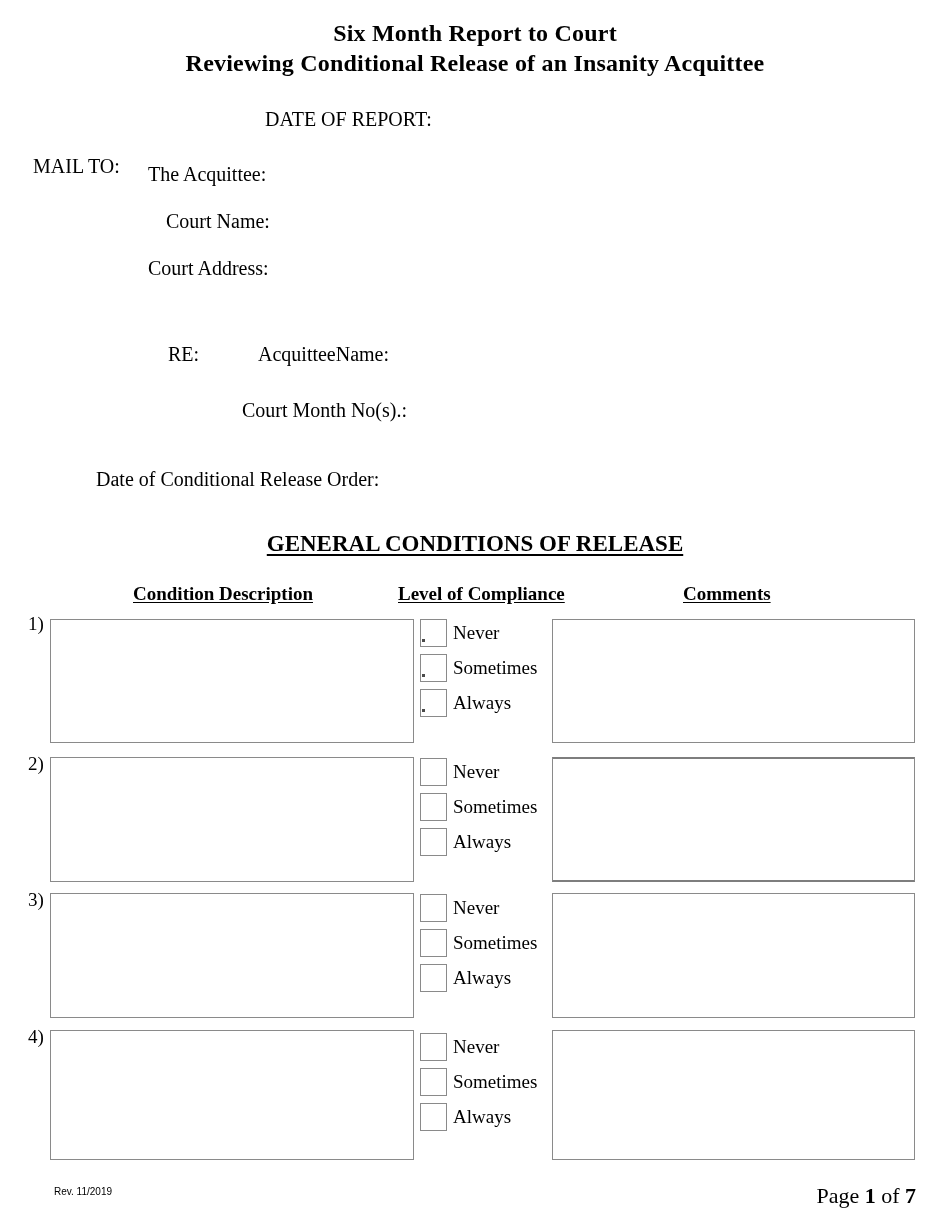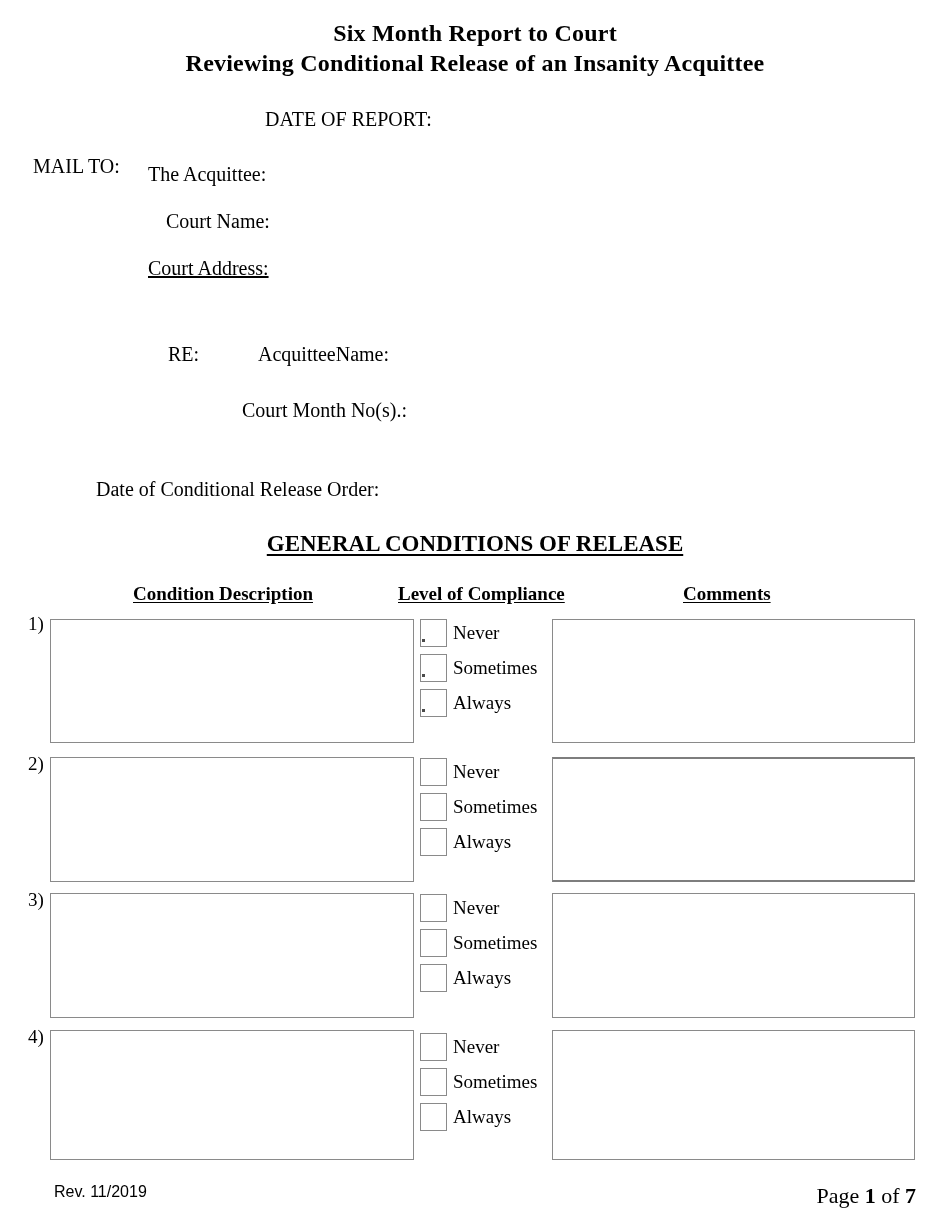--- a/index.html
+++ b/index.html
@@ -39,25 +39,25 @@
   .hdr {
     position: absolute;
     font-size: 20px;
     line-height: 22px;
     white-space: pre;
   }
   .date-of-report { left: 265px; top: 108px; }
   .mail-to       { left: 33px;  top: 155px; }
   .honorable     { left: 148px; top: 163px; }
   .court-name    { left: 166px; top: 210px; }
-  .court-address { left: 148px; top: 257px; text-decoration: underline; }
+  .court-address { left: 148px; top: 257px; }
   .re-label      { left: 168px; top: 343px; }
   .acquittee     { left: 258px; top: 343px; }
   .case-no       { left: 242px; top: 399px; }
-  .release-order { left: 96px;  top: 468px; margin-top: 10px; }
+  .release-order { left: 96px;  top: 468px; }
 
   
   .section-heading {
     position: absolute;
     left: 0;
     top: 531px;
     width: 950px;
     text-align: center;
     font-size: 23px;
     font-weight: bold;
@@ -129,21 +129,21 @@
     font-size: 19px;
     line-height: 22px;
   }
 
   
   .footer-rev {
     position: absolute;
     left: 54px;
     top: 1185px;
     font-family: "Liberation Sans", "DejaVu Sans", sans-serif;
-    font-size: 16px;
+    font-size: 10px;
     line-height: 14px;
   }
   .footer-page {
     position: absolute;
     right: 34px;
     top: 1186px;
     font-size: 22px;
     line-height: 20px;
     white-space: pre;
   }

